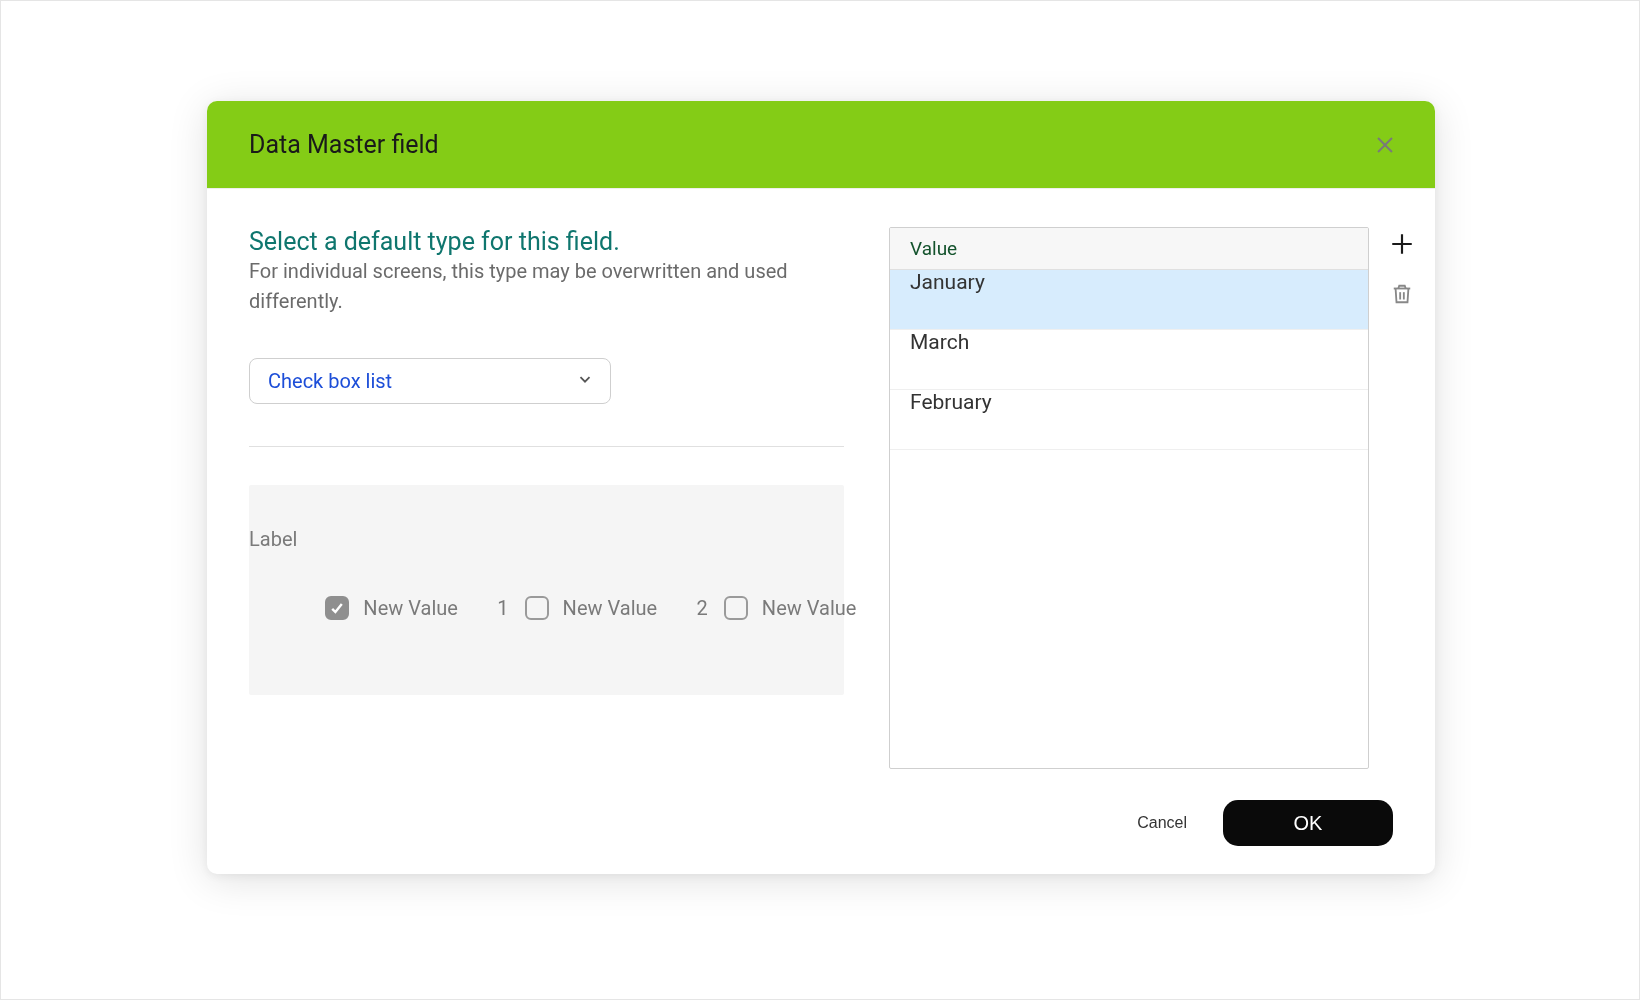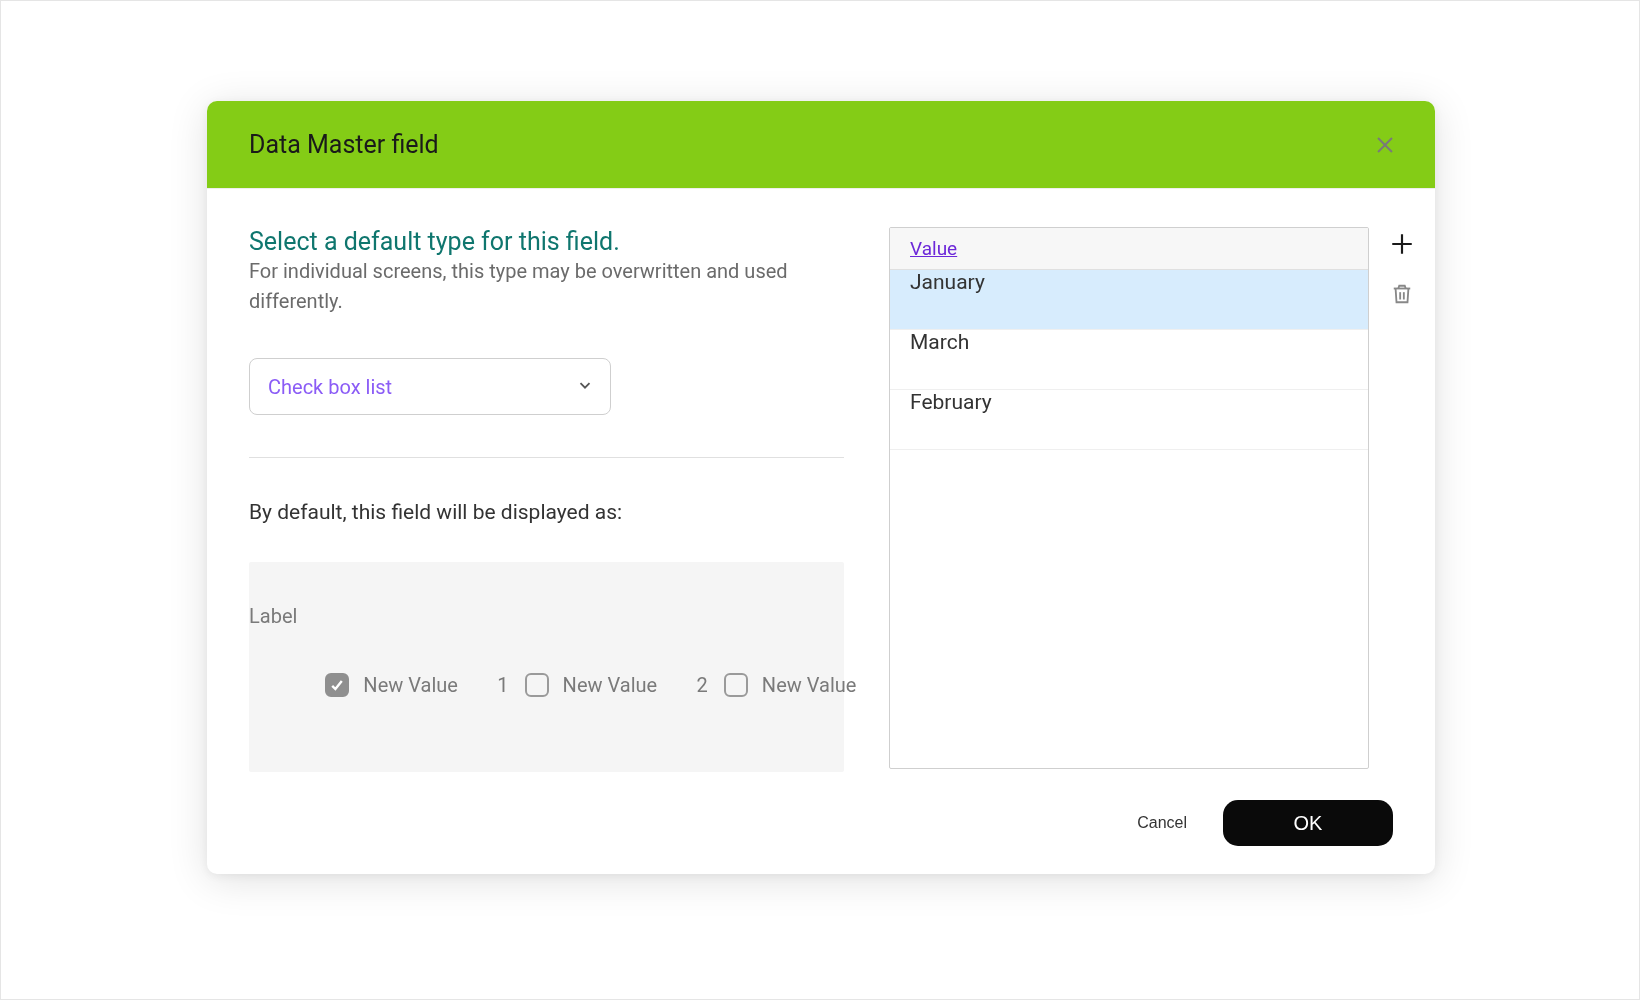--- a/index.html
+++ b/index.html
@@ -63,29 +63,29 @@
   }
   .sub {
     font-size: 20px;
     color: #6b6b6b;
     line-height: 1.5;
     max-width: 590px;
   }
   .type-select {
     margin-top: 42px;
     width: 362px;
-    height: 57px;
+    height: 46px;
     border: 1px solid #cfcfcf;
     border-radius: 8px;
     display: flex;
     align-items: center;
     justify-content: space-between;
     padding: 0 16px 0 18px;
     font-size: 20px;
-    color: #8b5cf6;
+    color: #1d4ed8;
     cursor: pointer;
     background: #ffffff;
   }
   .chevron {
     color: #555555;
   }
   .divider {
     margin-top: 42px;
     border: none;
     border-top: 1px solid #e0e0e0;
@@ -161,22 +161,21 @@
     overflow: hidden;
   }
   .value-header {
     height: 42px;
     background: #f7f7f7;
     border-bottom: 1px solid #e0e0e0;
     display: flex;
     align-items: center;
     padding: 0 20px;
     font-size: 19px;
-    color: #6d28d9;
-    text-decoration: underline;
+    color: #14532d;
   }
   .value-row {
     height: 60px;
     display: flex;
     align-items: flex-start;
     padding: 0 20px;
     font-size: 21px;
     color: #333333;
     border-bottom: 1px solid #efefef;
     cursor: pointer;
@@ -253,21 +252,20 @@
           <span>Check box list</span>
           <span class="chevron">
             <svg width="18" height="18" viewBox="0 0 20 20" fill="none" stroke="currentColor" stroke-width="2">
               <polyline points="5 8 10 13 15 8"></polyline>
             </svg>
           </span>
         </div>
 
         <hr class="divider">
 
-        <div class="display-as">By default, this field will be displayed as:</div>
 
         <div class="preview-box">
           <div class="preview-label-col">Label</div>
           <div class="preview-items-col">
 
             <div class="preview-row">
               <span class="cb checked">
                 <svg class="checkmark" width="16" height="16" viewBox="0 0 20 20" fill="none" stroke="currentColor" stroke-width="3">
                   <polyline points="4 11 8 15 16 5"></polyline>
                 </svg>

